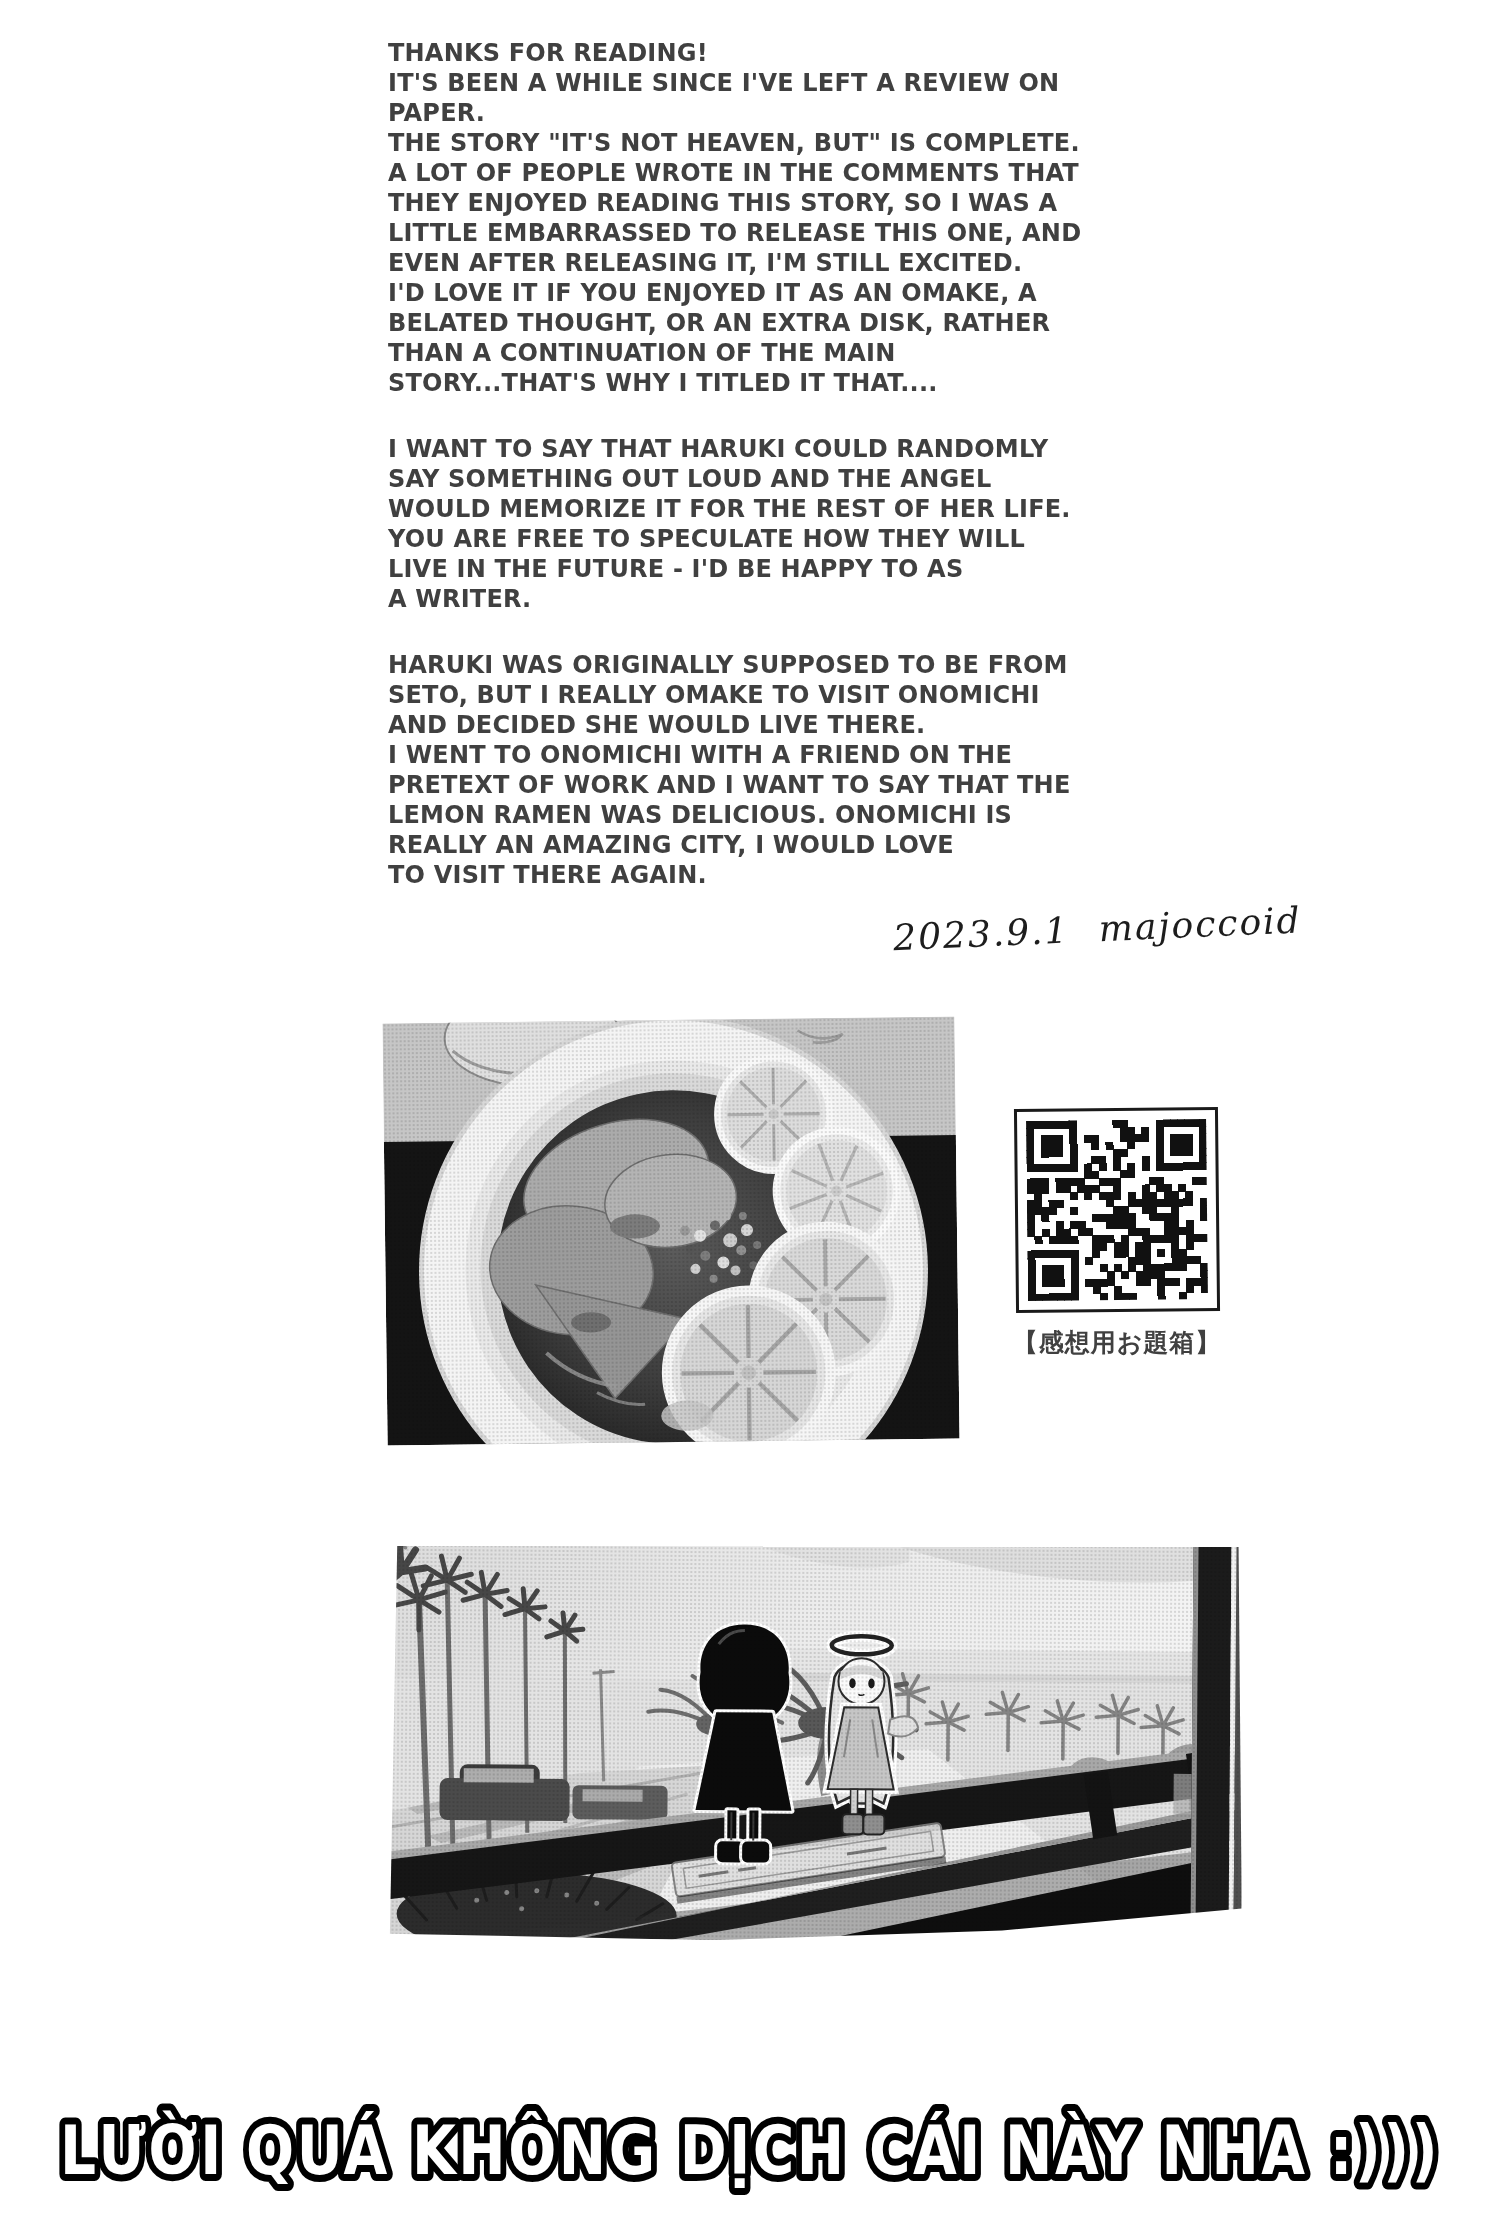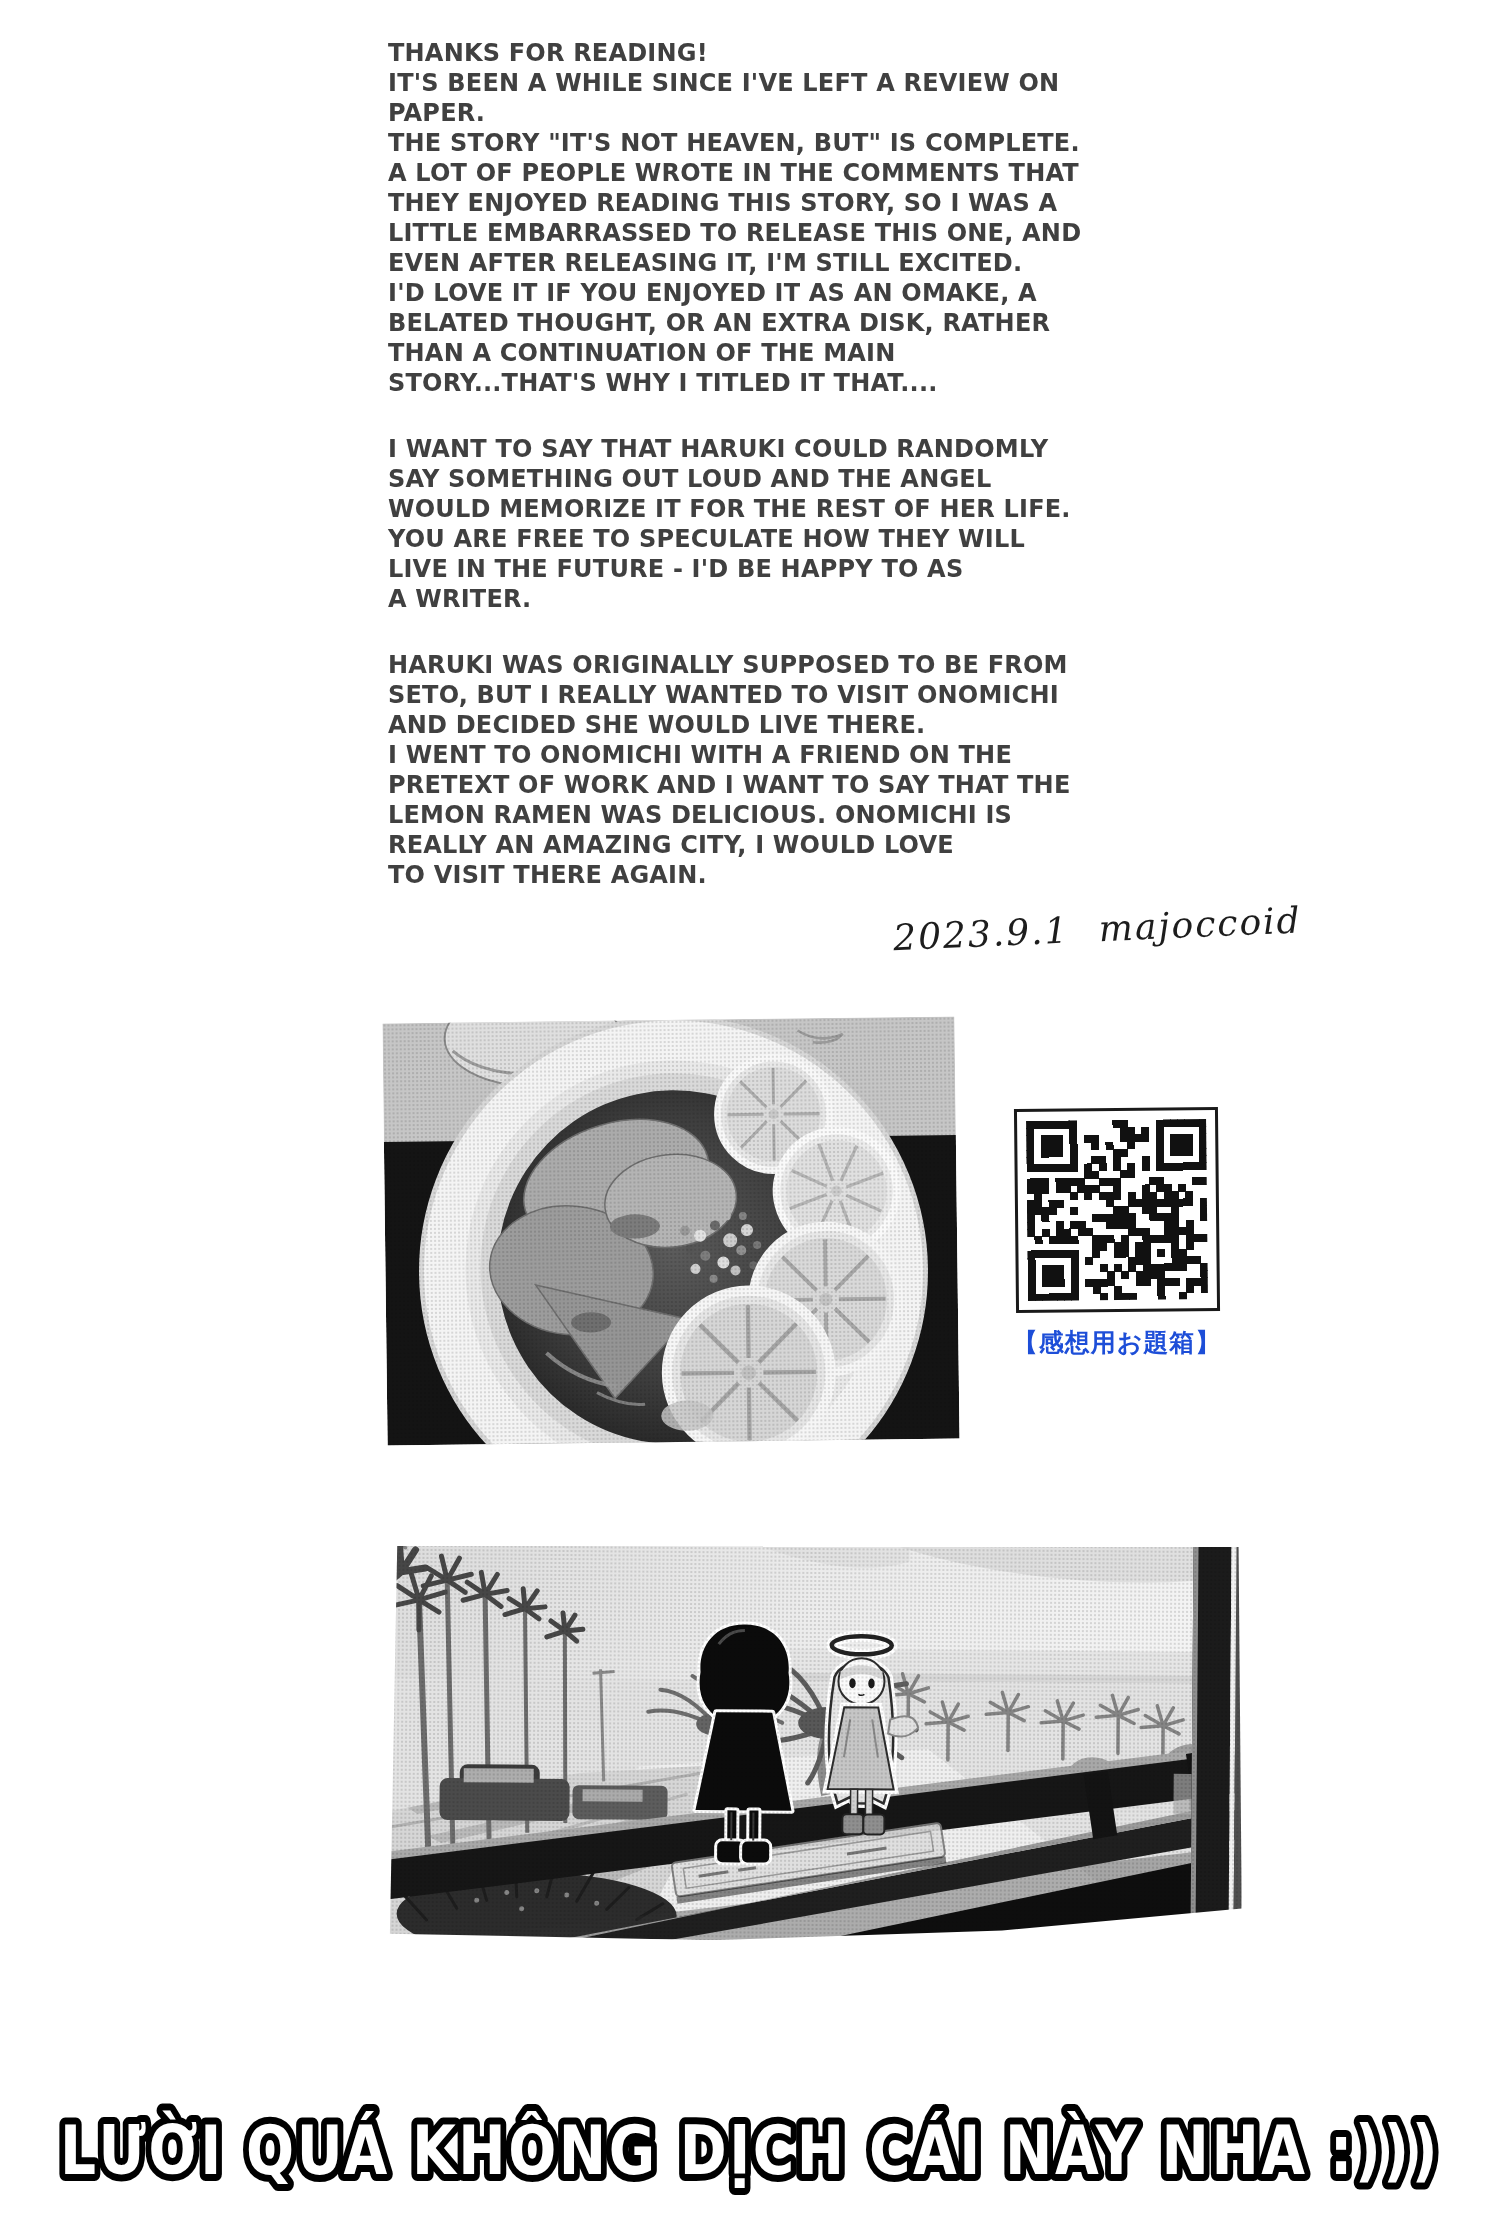--- a/index.html
+++ b/index.html
@@ -39,21 +39,21 @@
     background-size:4px 4px;
   }
 
   .qr-block{position:absolute;left:1012px;top:1108px;width:210px;text-align:center;}
   .qr-frame{
     display:inline-block;border:3px solid #1a1a1a;background:#fff;
     padding:9px;transform:rotate(-0.6deg);
   }
   .qr-frame svg{display:block;}
   .qr-caption{
-    margin-top:10px;font-size:25px;font-weight:600;color:#1d4ed8;
+    margin-top:10px;font-size:25px;font-weight:600;color:#404040;
     letter-spacing:1px;font-family:"DejaVu Sans",sans-serif;white-space:nowrap;
   }
 
   .footer-note{position:absolute;left:45px;top:2082px;}
 </style>
 </head>
 <body>
 
 <div class="page">
 
@@ -70,21 +70,21 @@
 BELATED THOUGHT, OR AN EXTRA DISK, RATHER
 THAN A CONTINUATION OF THE MAIN
 STORY...THAT'S WHY I TITLED IT THAT....</p>
     <p>I WANT TO SAY THAT HARUKI COULD RANDOMLY
 SAY SOMETHING OUT LOUD AND THE ANGEL
 WOULD MEMORIZE IT FOR THE REST OF HER LIFE.
 YOU ARE FREE TO SPECULATE HOW THEY WILL
 LIVE IN THE FUTURE - I'D BE HAPPY TO AS
 A WRITER.</p>
     <p>HARUKI WAS ORIGINALLY SUPPOSED TO BE FROM
-SETO, BUT I REALLY WANTED TO VISIT ONOMICHI
+SETO, BUT I REALLY OMAKE TO VISIT ONOMICHI
 AND DECIDED SHE WOULD LIVE THERE.
 I WENT TO ONOMICHI WITH A FRIEND ON THE
 PRETEXT OF WORK AND I WANT TO SAY THAT THE
 LEMON RAMEN WAS DELICIOUS. ONOMICHI IS
 REALLY AN AMAZING CITY, I WOULD LOVE
 TO VISIT THERE AGAIN.</p>
   </section>
 
   <div class="signature">2023.9.1 majoccoid</div>
 

